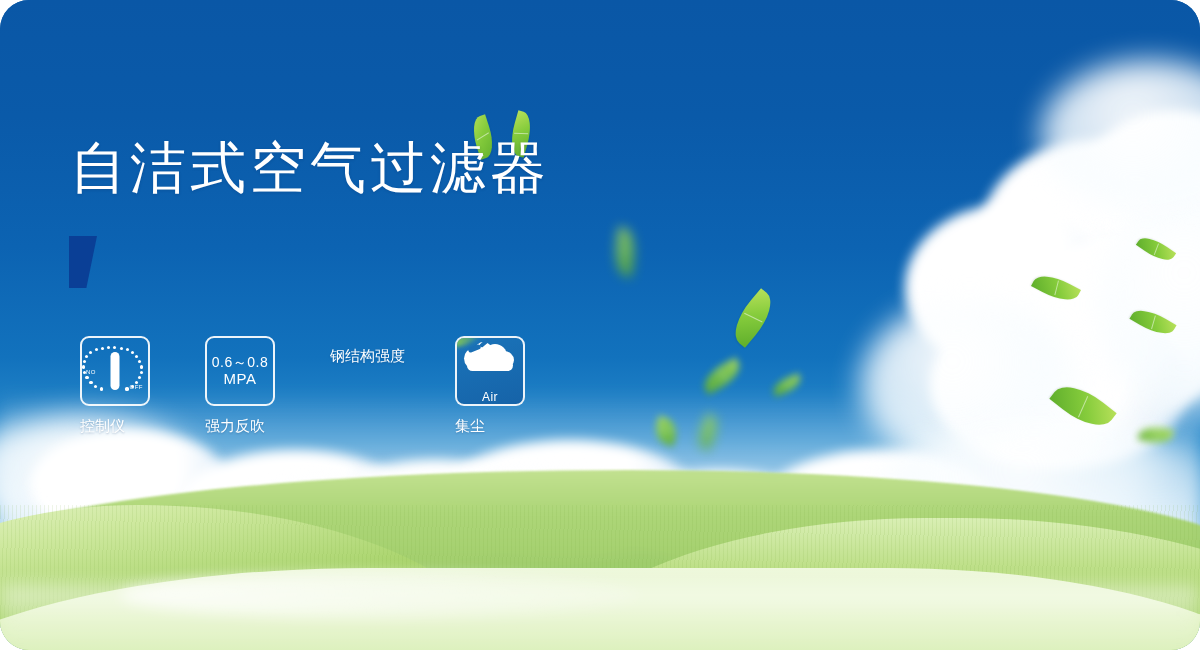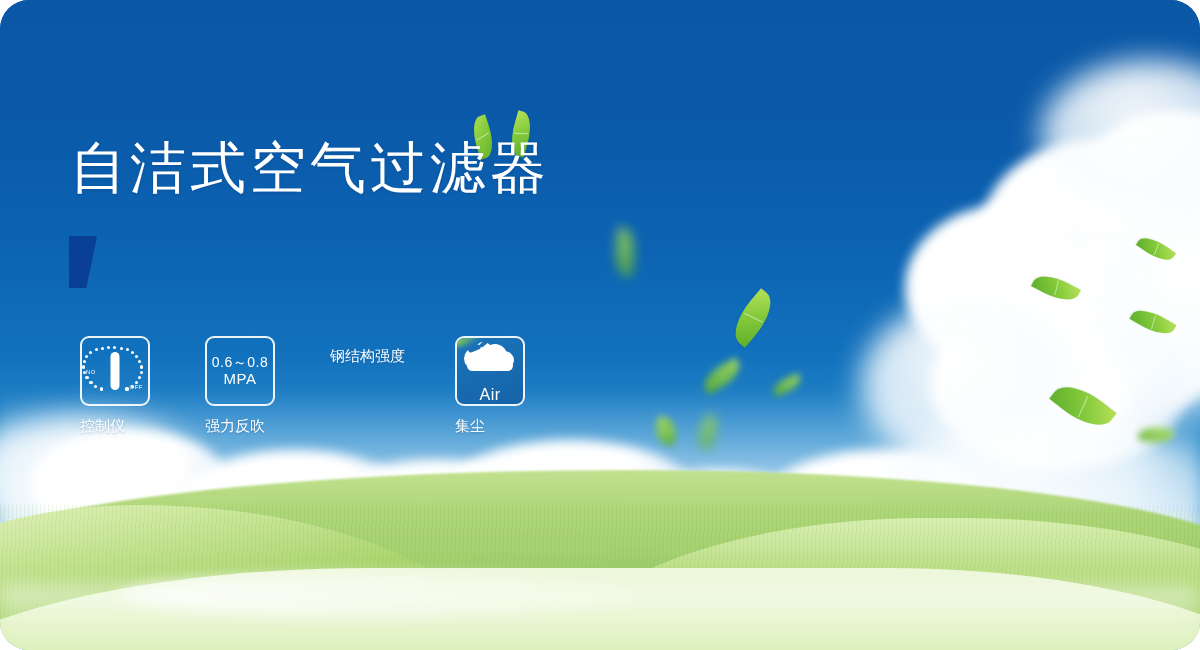--- a/index.html
+++ b/index.html
@@ -161,21 +161,21 @@
 
   
   .cloudicon{position:relative;width:52px;height:32px;margin-top:2px;}
   .cloudicon .c1{position:absolute;left:0;top:8px;width:21px;height:21px;background:#fff;border-radius:50%;}
   .cloudicon .c2{position:absolute;left:11px;top:2px;width:17px;height:17px;background:#fff;border-radius:50%;}
   .cloudicon .c3{position:absolute;left:19px;top:4px;width:24px;height:24px;background:#fff;border-radius:50%;}
   .cloudicon .c4{position:absolute;left:30px;top:11px;width:20px;height:18px;background:#fff;border-radius:50%;}
   .cloudicon .base{position:absolute;left:3px;top:20px;width:46px;height:11px;background:#fff;border-radius:7px;}
   .cloudicon .cut{position:absolute;left:4px;top:6px;width:13px;height:5px;background:#1a6fb5;border-radius:4px;transform:rotate(-22deg);}
   .cloudicon .cut2{position:absolute;left:15px;top:1px;width:11px;height:4px;background:#1a6fb5;border-radius:4px;transform:rotate(-40deg);}
-  .airlab{font-size:16px;margin-top:19px;letter-spacing:.5px;}
+  .airlab{font-size:12px;margin-top:19px;letter-spacing:.5px;}
   .leafstreak{
     position:absolute;left:-6px;top:-8px;width:34px;height:13px;
     background:linear-gradient(110deg,#8fd14a,rgba(160,215,90,0));
     border-radius:50%;transform:rotate(-30deg);filter:blur(2px);
   }
 
   
   .leaf{
     position:absolute;
     background:linear-gradient(135deg,#b7e05a 0%,#86cc3c 45%,#5fae2c 100%);

